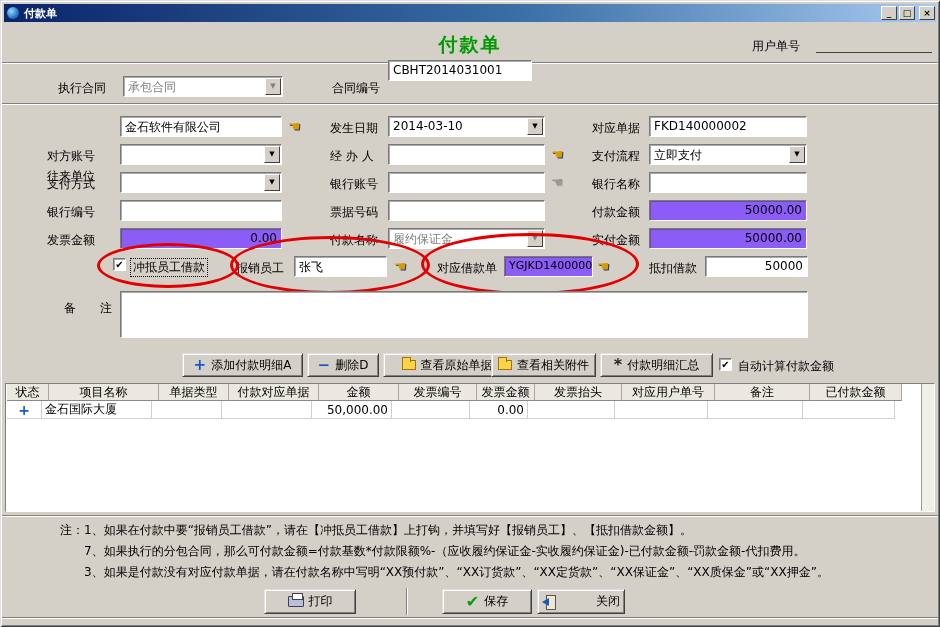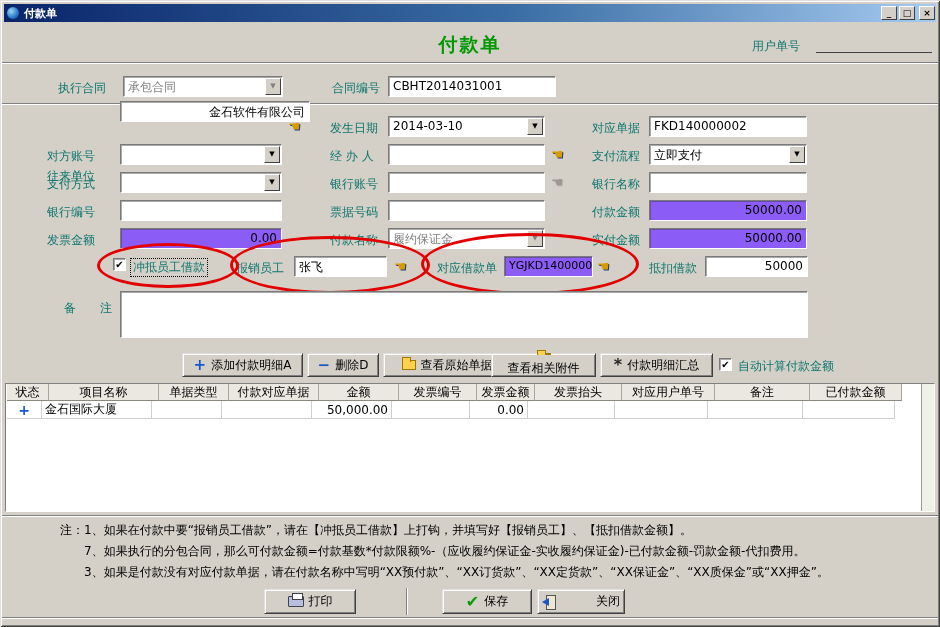--- a/index.html
+++ b/index.html
@@ -16,21 +16,21 @@
     background: linear-gradient(90deg,#0a246a 0%,#3a6ea5 55%,#a6caf0 100%);
     display:flex; align-items:center; padding:0 3px; }
   #titlebar .ttxt { color:#fff; font-size:11px; font-weight:bold; margin-left:5px; }
   .appicon { width:12px; height:12px; border-radius:50%;
     background: radial-gradient(circle at 35% 35%, #9fd8ef 0%, #2e7fd0 55%, #0a3c8c 100%); }
   .wbtn { width:16px; height:14px; margin-left:2px; background:#d4d0c8;
     border:1px solid; border-color:#fff #404040 #404040 #fff;
     font-size:9px; font-weight:bold; color:#000; text-align:center; line-height:12px; cursor:pointer; }
   .wbtns { position:absolute; right:5px; top:6px; display:flex; }
   
-  .lbl { position:absolute; font-size:12px; color:#0f766e; white-space:nowrap; }
+  .lbl { position:absolute; font-size:12px; color:#000000; white-space:nowrap; }
   .tbox { position:absolute; height:21px; background:#fff; font-size:12px; color:#000;
     border:1px solid; border-color:#7a7a7a #fff #fff #7a7a7a;
     box-shadow: inset 1px 1px 0 rgba(64,64,64,.45);
     padding:2px 4px 0; white-space:nowrap; overflow:hidden; }
   .ybox { background:#8b5cf6; }
   .num { text-align:right; }
   .gray { color:#808080; }
   .combo { padding-right:18px; }
   .combo-btn { position:absolute; right:1px; top:1px; width:16px; height:17px; background:#d4d0c8;
     border:1px solid; border-color:#fff #404040 #404040 #fff;
@@ -113,26 +113,26 @@
   <div class="uline" style="left:816px; top:52px; width:116px;"></div>
 
   <div class="sep-h" style="top:62px;"></div>
 
   <span class="lbl" style="left:58px; top:80px;">执行合同</span>
   <div class="tbox combo" style="left:123px; top:76px; width:160px;">
     <span class="gray">承包合同</span>
     <span class="combo-btn dis">▼</span>
   </div>
   <span class="lbl" style="left:332px; top:80px;">合同编号</span>
-  <div class="tbox" style="left:388px; top:76px; width:168px;">CBHT2014031001</div>
+  <div class="tbox" style="left:388px; top:60px; width:144px;">CBHT2014031001</div>
 
   <div class="sep-h" style="top:103px;"></div>
 
   <span class="lbl" style="left:47px; top:120px;margin-top:48px;">往来单位</span>
-  <div class="tbox" style="left:120px; top:101px; width:190px;text-align:right;">金石软件有限公司</div>
+  <div class="tbox" style="left:120px; top:116px; width:162px;">金石软件有限公司</div>
   <span class="hand" style="left:288px; top:118px;">☚</span>
   <span class="lbl" style="left:330px; top:120px;">发生日期</span>
   <div class="tbox combo" style="left:388px; top:116px; width:157px;">
     <span>2014-03-10</span>
     <span class="combo-btn">▼</span>
   </div>
   <span class="lbl" style="left:592px; top:120px;">对应单据</span>
   <div class="tbox" style="left:649px; top:116px; width:158px;">FKD140000002</div>
 
   <span class="lbl" style="left:47px; top:148px;">对方账号</span>
@@ -200,21 +200,21 @@
     <span>添加付款明细A</span>
   </div>
   <div class="btn" style="left:307px; top:353px; width:72px;">
     <span class="icon-minus">−</span>
     <span>删除D</span>
   </div>
   <div class="btn" style="left:383px; top:353px; width:128px;">
     <span class="icon-folder"></span>
     <span>查看原始单据</span>
   </div>
-  <div class="btn" style="left:491px; top:353px; width:105px;flex-direction:column;">
+  <div class="btn" style="left:491px; top:353px; width:105px;">
     <span class="icon-folder"></span>
     <span>查看相关附件</span>
   </div>
   <div class="btn" style="left:600px; top:353px; width:113px;">
     <span class="icon-star">*</span>
     <span>付款明细汇总</span>
   </div>
   <span class="cb" style="left:719px; top:358px;">✔</span>
   <span class="lbl" style="left:738px; top:358px;">自动计算付款金额</span>
 

